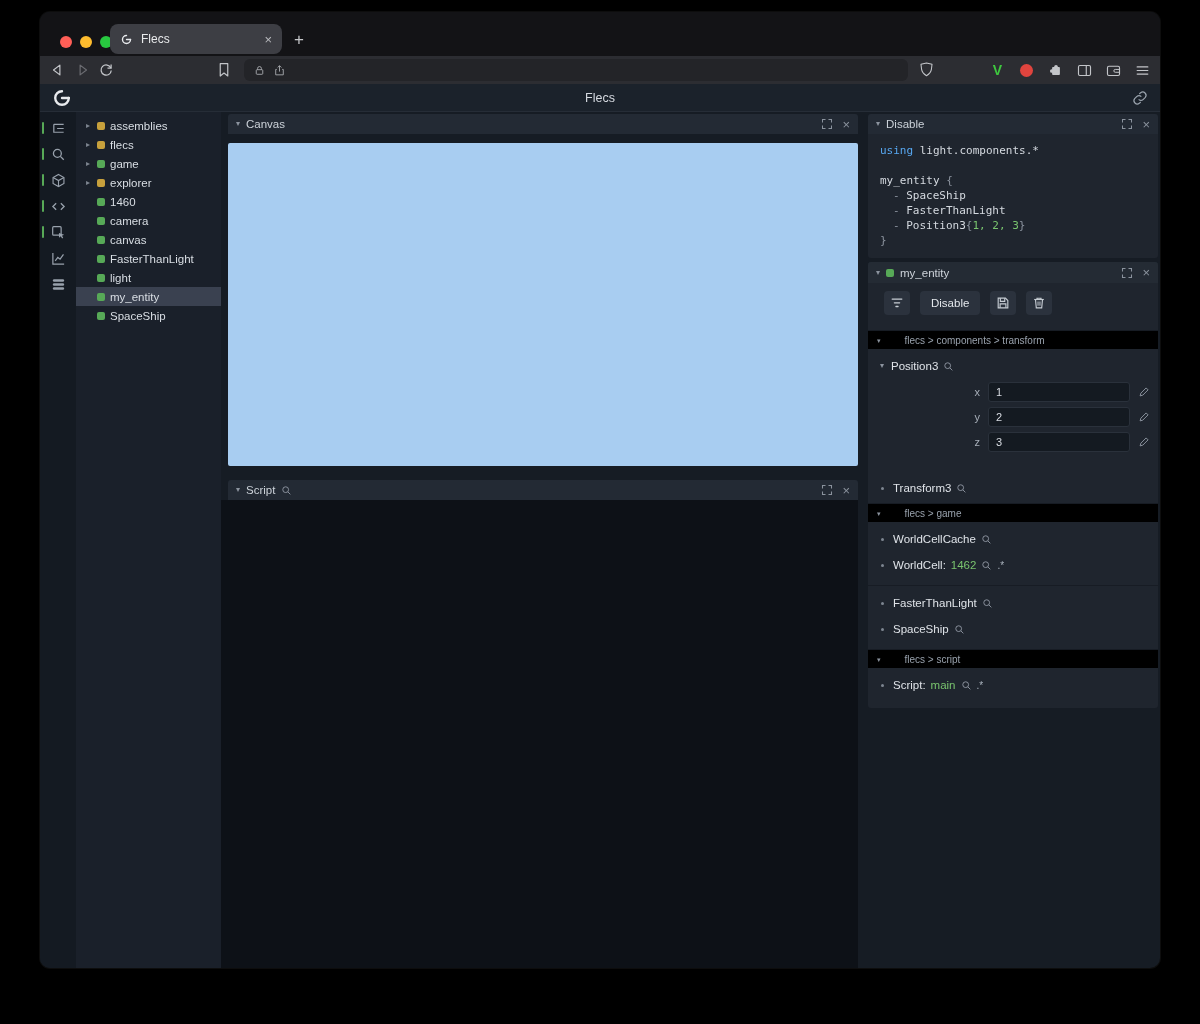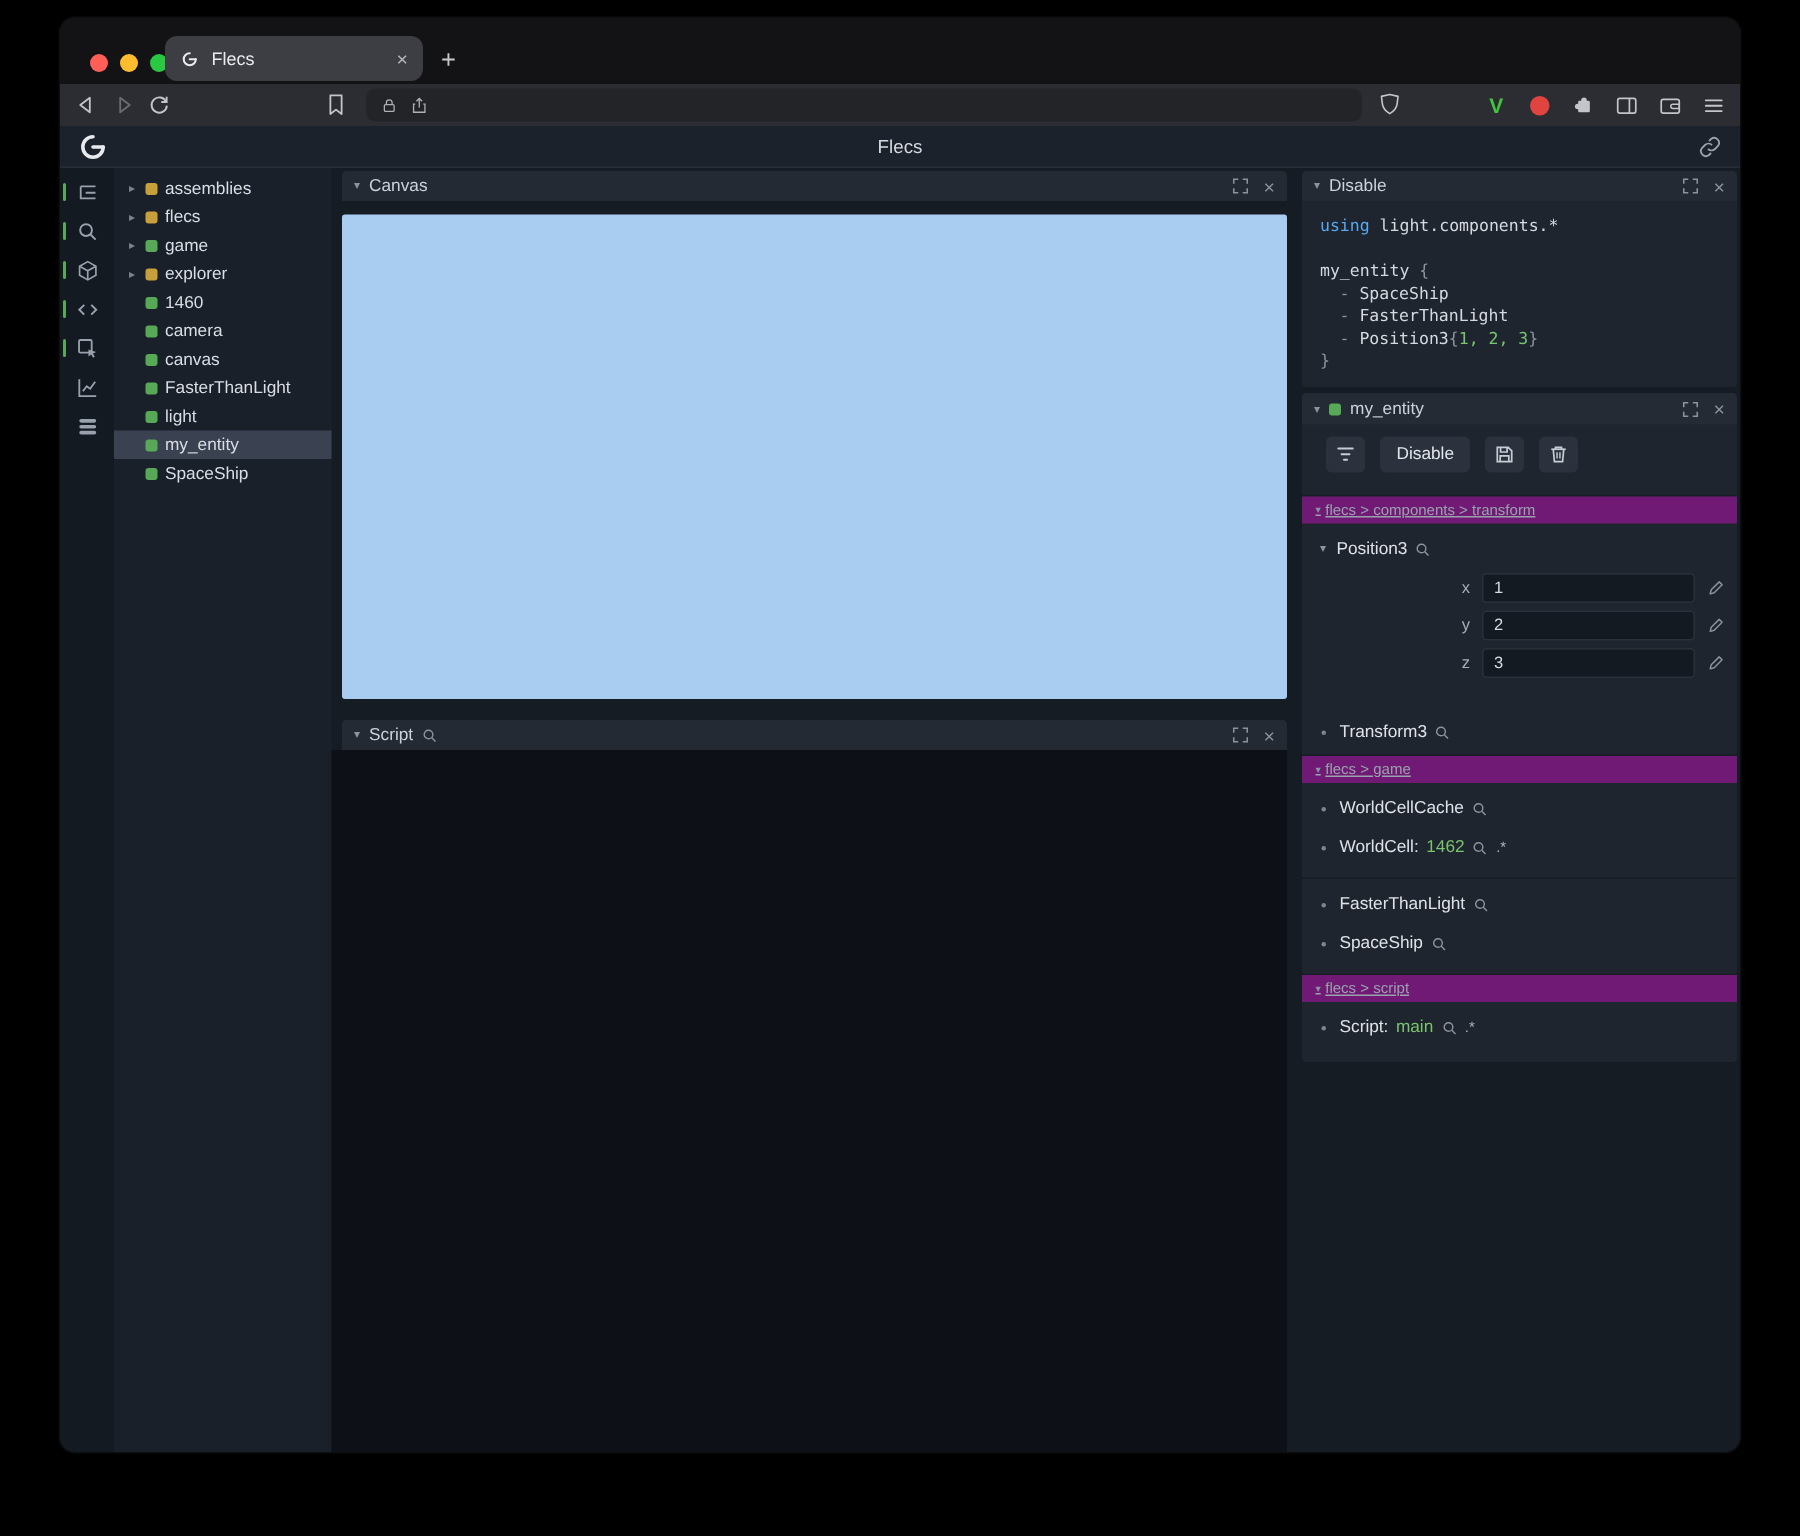--- a/index.html
+++ b/index.html
@@ -92,22 +92,22 @@
   .inspector { position:absolute; left:828px; top:250px; width:290px; background:#1f252e; border-radius:3px; padding-bottom:10px; }
   .ihead { height:21px; background:#242b34; border-radius:3px 3px 0 0; display:flex; align-items:center; gap:6px; padding:0 8px; }
   .isq { width:8px; height:8px; border-radius:2px; background:var(--accent_green,#57a957); flex:none; }
   .itoolbar { display:flex; gap:10px; padding:8px 16px 15px; align-items:center; }
   .ibtn { height:24px; min-width:26px; background:#2b323d; border:none; border-radius:4px; color:#c7cdd4;
           display:flex; align-items:center; justify-content:center; padding:0 6px; font-family:inherit; }
   .ibtn svg { width:14px; height:14px; }
   .ibtn.text { font-size:11.5px; color:#e3e7eb; padding:0 11px; }
   .isec { border-top:1px solid #171c24; padding-bottom:7px; }
   .isec.pb2 { padding-bottom:2px; }
-  .isech { height:18px; background:#701a75; display:flex; align-items:center; gap:3px; padding:0 9px;
-           color:#99a2ad; font-size:10px;text-decoration:underline; }
+  .isech { height:18px; background:#000000; display:flex; align-items:center; gap:24px; padding:0 9px;
+           color:#99a2ad; font-size:10px; }
   .isech .caretg { font-size:7px; }
   .iseccontent { padding-top:4px; }
   .irow { height:26px; display:flex; align-items:center; gap:5px; padding:0 10px; color:#dfe3e8; font-size:11.5px; }
   .irow .caretg { width:8px; text-align:center; }
   .idot { width:3px; height:3px; border-radius:50%; background:#7d8590; margin:0 4px 0 3px; flex:none; }
   .ival { color:var(--value_green,#79c46e); }
   .suffix { color:#aab3bd; font-size:10px; }
   .mt8 { margin-top:21px; }
   .ifield { height:25px; display:flex; align-items:center; justify-content:flex-end; gap:8px; padding-right:7px; }
   .iflabel { color:#a6aeb8; font-size:11px; }

